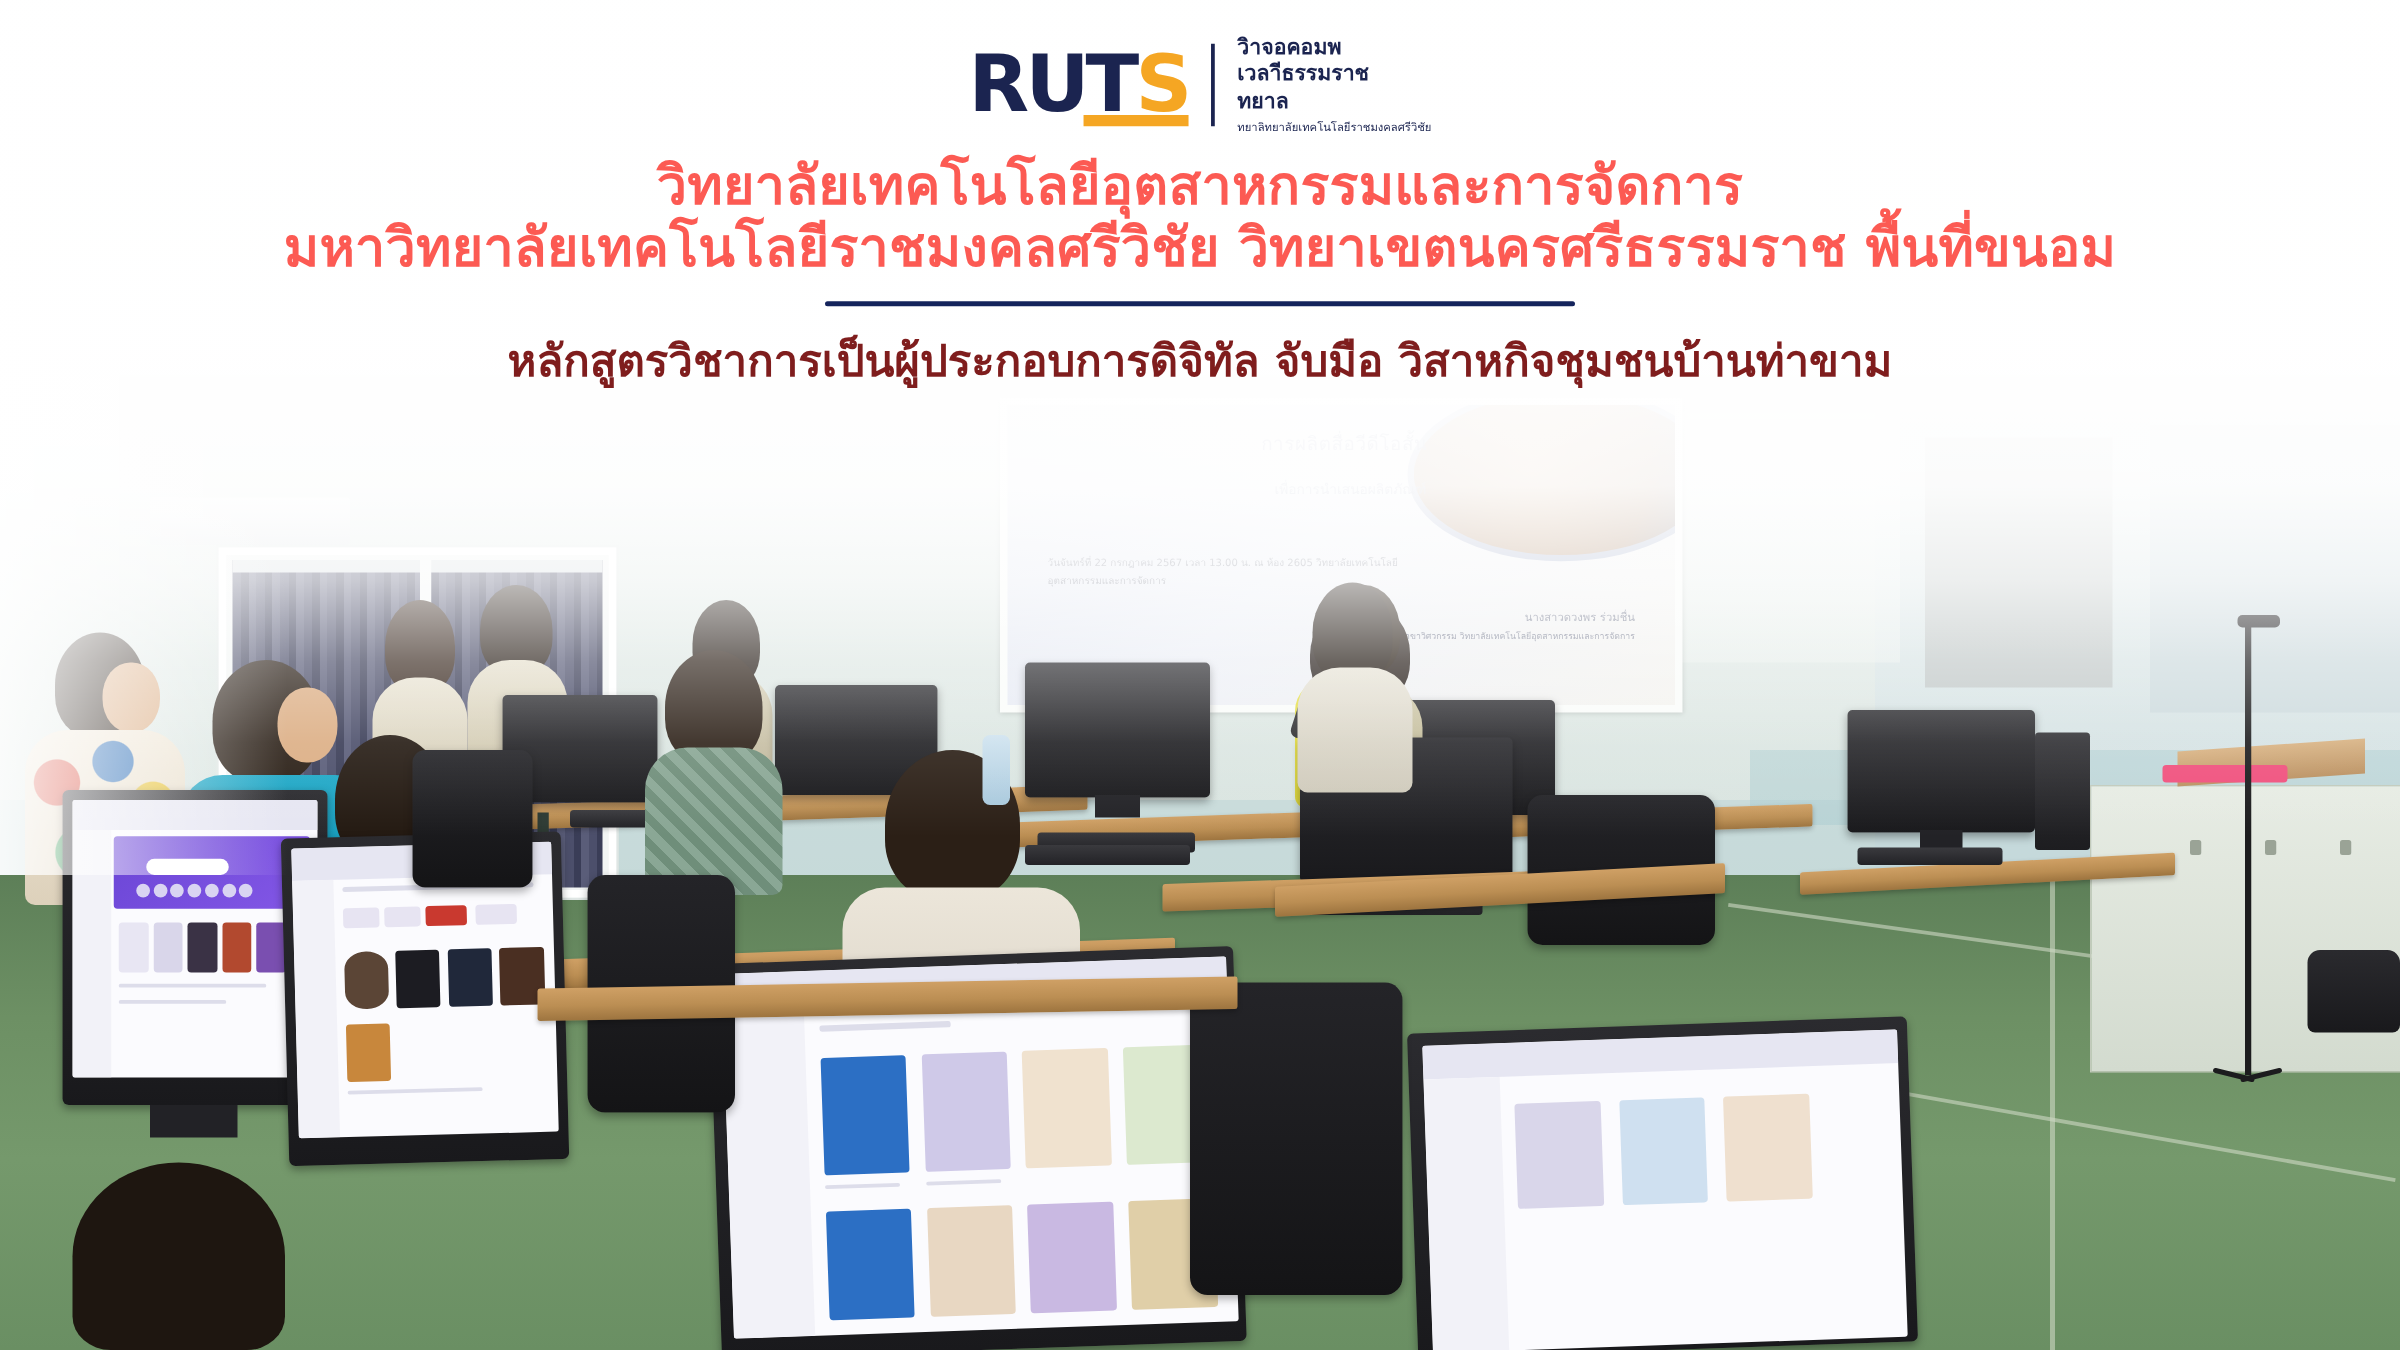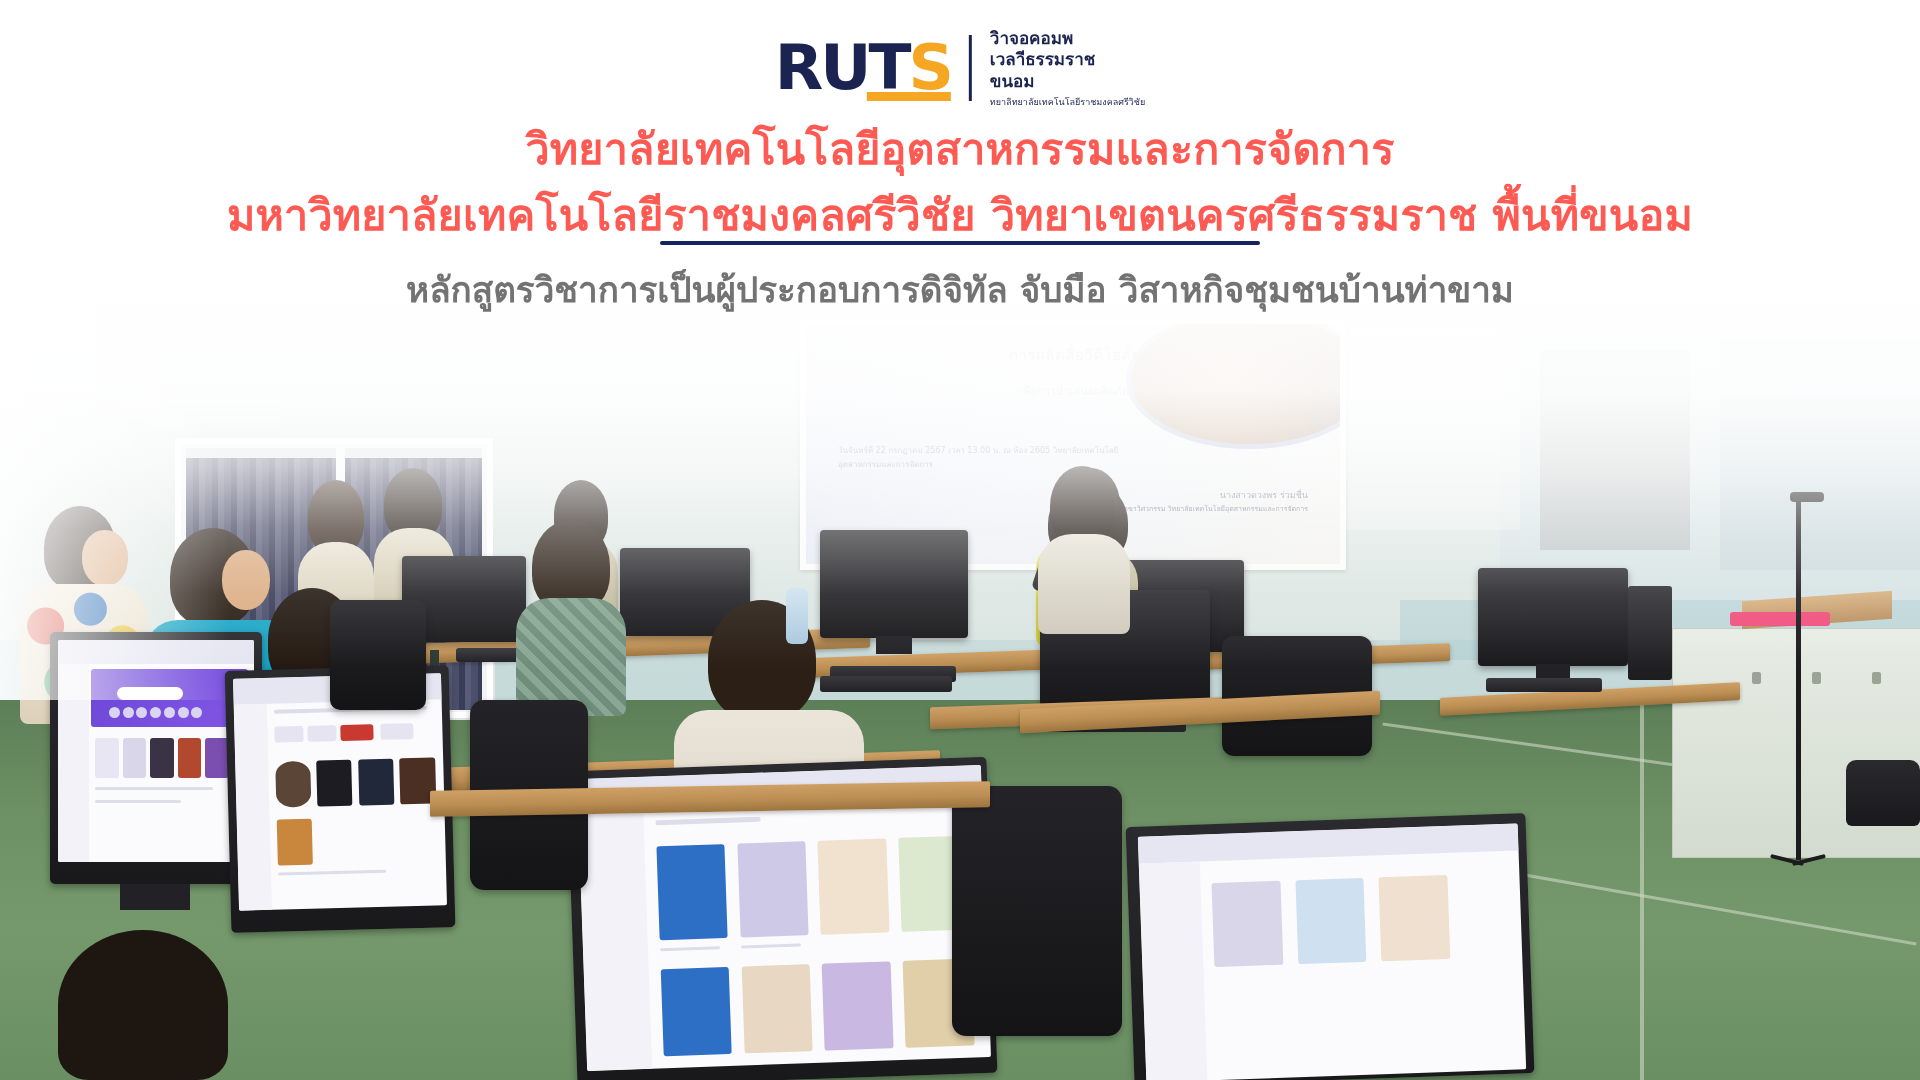--- a/index.html
+++ b/index.html
@@ -116,25 +116,25 @@
   .logo-underline { position:absolute; right:0; bottom:-2px; width:84px; height:9px; background:#f5a623; }
   .logo-divider { width:3px; height:66px; background:#1b2450; }
   .logo-txt { display:flex; flex-direction:column; justify-content:center; }
   .logo-l1 { color:#1b2450; font-size:17px; font-weight:bold; line-height:1.25; }
   .logo-l2 { color:#1b2450; font-size:9px; margin-top:3px; }
 
   
   .head-red { position:absolute; left:0; right:0; text-align:center; color:#fc5a53;
               font-weight:bold; font-size:43px; line-height:1.28; letter-spacing:.2px; }
   .h-red-1 { top:122px; }
-  .h-red-2 { top:172px;margin-top:16px; }
+  .h-red-2 { top:172px; }
 
   .rule { position:absolute; left:50%; transform:translateX(-50%); top:241px; width:600px; height:4px; background:#14245c; border-radius:2px; }
 
-  .head-navy { position:absolute; left:0; right:0; text-align:center; color:#737373;
+  .head-navy { position:absolute; left:0; right:0; text-align:center; color:#7f1d1d;
                font-weight:bold; font-size:35px; line-height:1.3; }
   .h-navy-1 { top:268px; }
   .h-navy-2 { top:318px; }
 
   .sr-only{ position:absolute; width:1px;height:1px;overflow:hidden;clip:rect(0 0 0 0); }
 </style>
 </head>
 <body>
 
 <div class="stage">
@@ -371,21 +371,21 @@
     <div class="logo">
       <div class="logo-mark">
         <span class="logo-ruts">RUT</span>
         <span class="logo-ruts logo-s">S</span>
         <span class="logo-underline"></span>
       </div>
       <div class="logo-divider"></div>
       <div class="logo-txt">
         <span class="logo-l1">วิาจอคอมพ</span>
         <span class="logo-l1">เวลาีธรรมราช</span>
-        <span class="logo-l1">ขนอม</span>
+        <span class="logo-l1">ทยาล</span>
         <span class="logo-l2">ทยาลิทยาลัยเทคโนโลยีราชมงคลศรีวิชัย</span>
       </div>
     </div>
 
     <div class="head-red h-red-1">วิทยาลัยเทคโนโลยีอุตสาหกรรมและการจัดการ</div>
     <div class="head-red h-red-2">มหาวิทยาลัยเทคโนโลยีราชมงคลศรีวิชัย วิทยาเขตนครศรีธรรมราช พื้นที่ขนอม</div>
 
     <div class="rule"></div>
 
     <div class="head-navy h-navy-1">หลักสูตรวิชาการเป็นผู้ประกอบการดิจิทัล จับมือ วิสาหกิจชุมชนบ้านท่าขาม</div>

